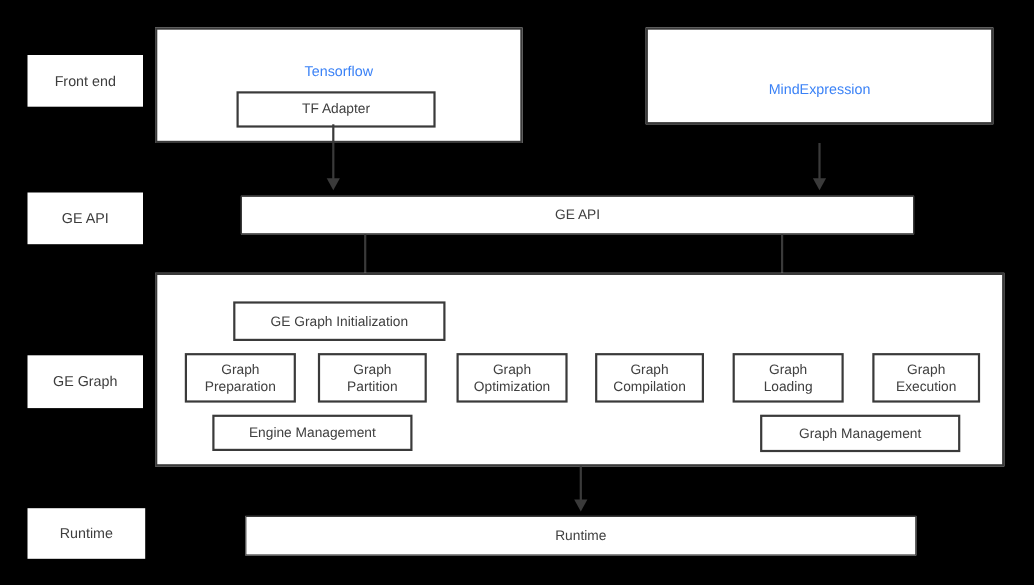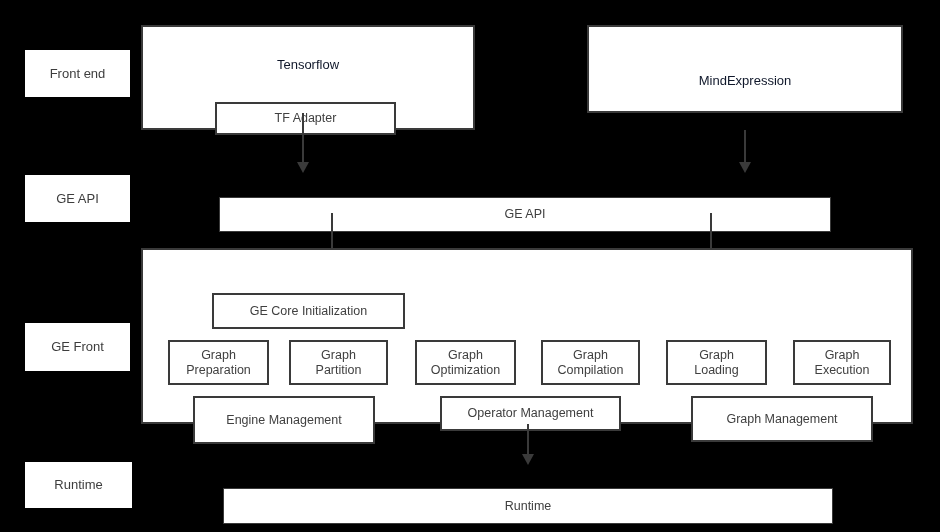--- a/index.html
+++ b/index.html
@@ -41,28 +41,27 @@
   .frame {
     border: 2px solid #3a3a3a;
     align-items: flex-start;
     justify-content: center;
   }
 
   
   .node {
     border: 2px solid #3a3a3a;
     font-size: 12.5px;
-    margin-top: 19px;
   }
   .node.thin { border-width: 1.6px; }
 
   
   .frame-title {
     position: absolute;
-    color: #0f172a;
+    color: #3b82f6;
     font-size: 13px;
     text-align: center;
     white-space: nowrap;
   }
 
   
   .conn {
     position: absolute;
     background: #3a3a3a;
     width: 2px;
@@ -83,21 +82,21 @@
 
   <div class="box layer-label" style="left:25px; top:50px; width:105px; height:47px;">
     <span>Front end</span>
   </div>
 
   <div class="box layer-label" style="left:25px; top:175px; width:105px; height:47px;">
     <span>GE API</span>
   </div>
 
   <div class="box layer-label" style="left:25px; top:323px; width:105px; height:48px;">
-    <span>GE Front</span>
+    <span>GE Graph</span>
   </div>
 
   <div class="box layer-label" style="left:25px; top:462px; width:107px; height:46px;">
     <span>Runtime</span>
   </div>
 
   <div class="box frame" style="left:141px; top:25px; width:334px; height:105px;">
     <div class="frame-title" style="top:30px; left:0; right:0;">Tensorflow</div>
     <div class="box node" style="left:72px; top:56px; width:181px; height:33px;">
       <span>TF Adapter</span>
@@ -121,21 +120,21 @@
   <div class="conn" style="left:331px; top:213px; height:49px;"></div>
   <div class="arrowhead" style="left:326px; top:260px;"></div>
 
   <div class="conn" style="left:710px; top:213px; height:49px;"></div>
   <div class="arrowhead" style="left:705px; top:260px;"></div>
 
   <div class="box frame" style="left:141px; top:248px; width:772px; height:176px;">
 
     
     <div class="box node" style="left:69px; top:24px; width:193px; height:36px;">
-      <span>GE Core Initialization</span>
+      <span>GE Graph Initialization</span>
     </div>
 
     
     <div class="box node" style="left:25px; top:71px; width:101px; height:45px;">
       <span>Graph
 Preparation</span>
     </div>
     <div class="box node" style="left:146px; top:71px; width:99px; height:45px;">
       <span>Graph
 Partition</span>
@@ -151,27 +150,24 @@
     <div class="box node" style="left:523px; top:71px; width:101px; height:45px;">
       <span>Graph
 Loading</span>
     </div>
     <div class="box node" style="left:650px; top:71px; width:98px; height:45px;">
       <span>Graph
 Execution</span>
     </div>
 
     
-    <div class="box node" style="left:50px; top:127px; width:182px; height:48px;">
+    <div class="box node" style="left:50px; top:127px; width:182px; height:33px;">
       <span>Engine Management</span>
     </div>
-    <div class="box node" style="left:297px; top:127px; width:181px; height:35px;">
-      <span>Operator Management</span>
-    </div>
-    <div class="box node" style="left:548px; top:127px; width:182px; height:46px;">
+    <div class="box node" style="left:548px; top:127px; width:182px; height:34px;">
       <span>Graph Management</span>
     </div>
   </div>
 
   <div class="conn" style="left:527px; top:424px; height:32px;"></div>
   <div class="arrowhead" style="left:522px; top:454px;"></div>
 
   <div class="box node thin" style="left:223px; top:469px; width:610px; height:36px;">
     <span>Runtime</span>
   </div>

